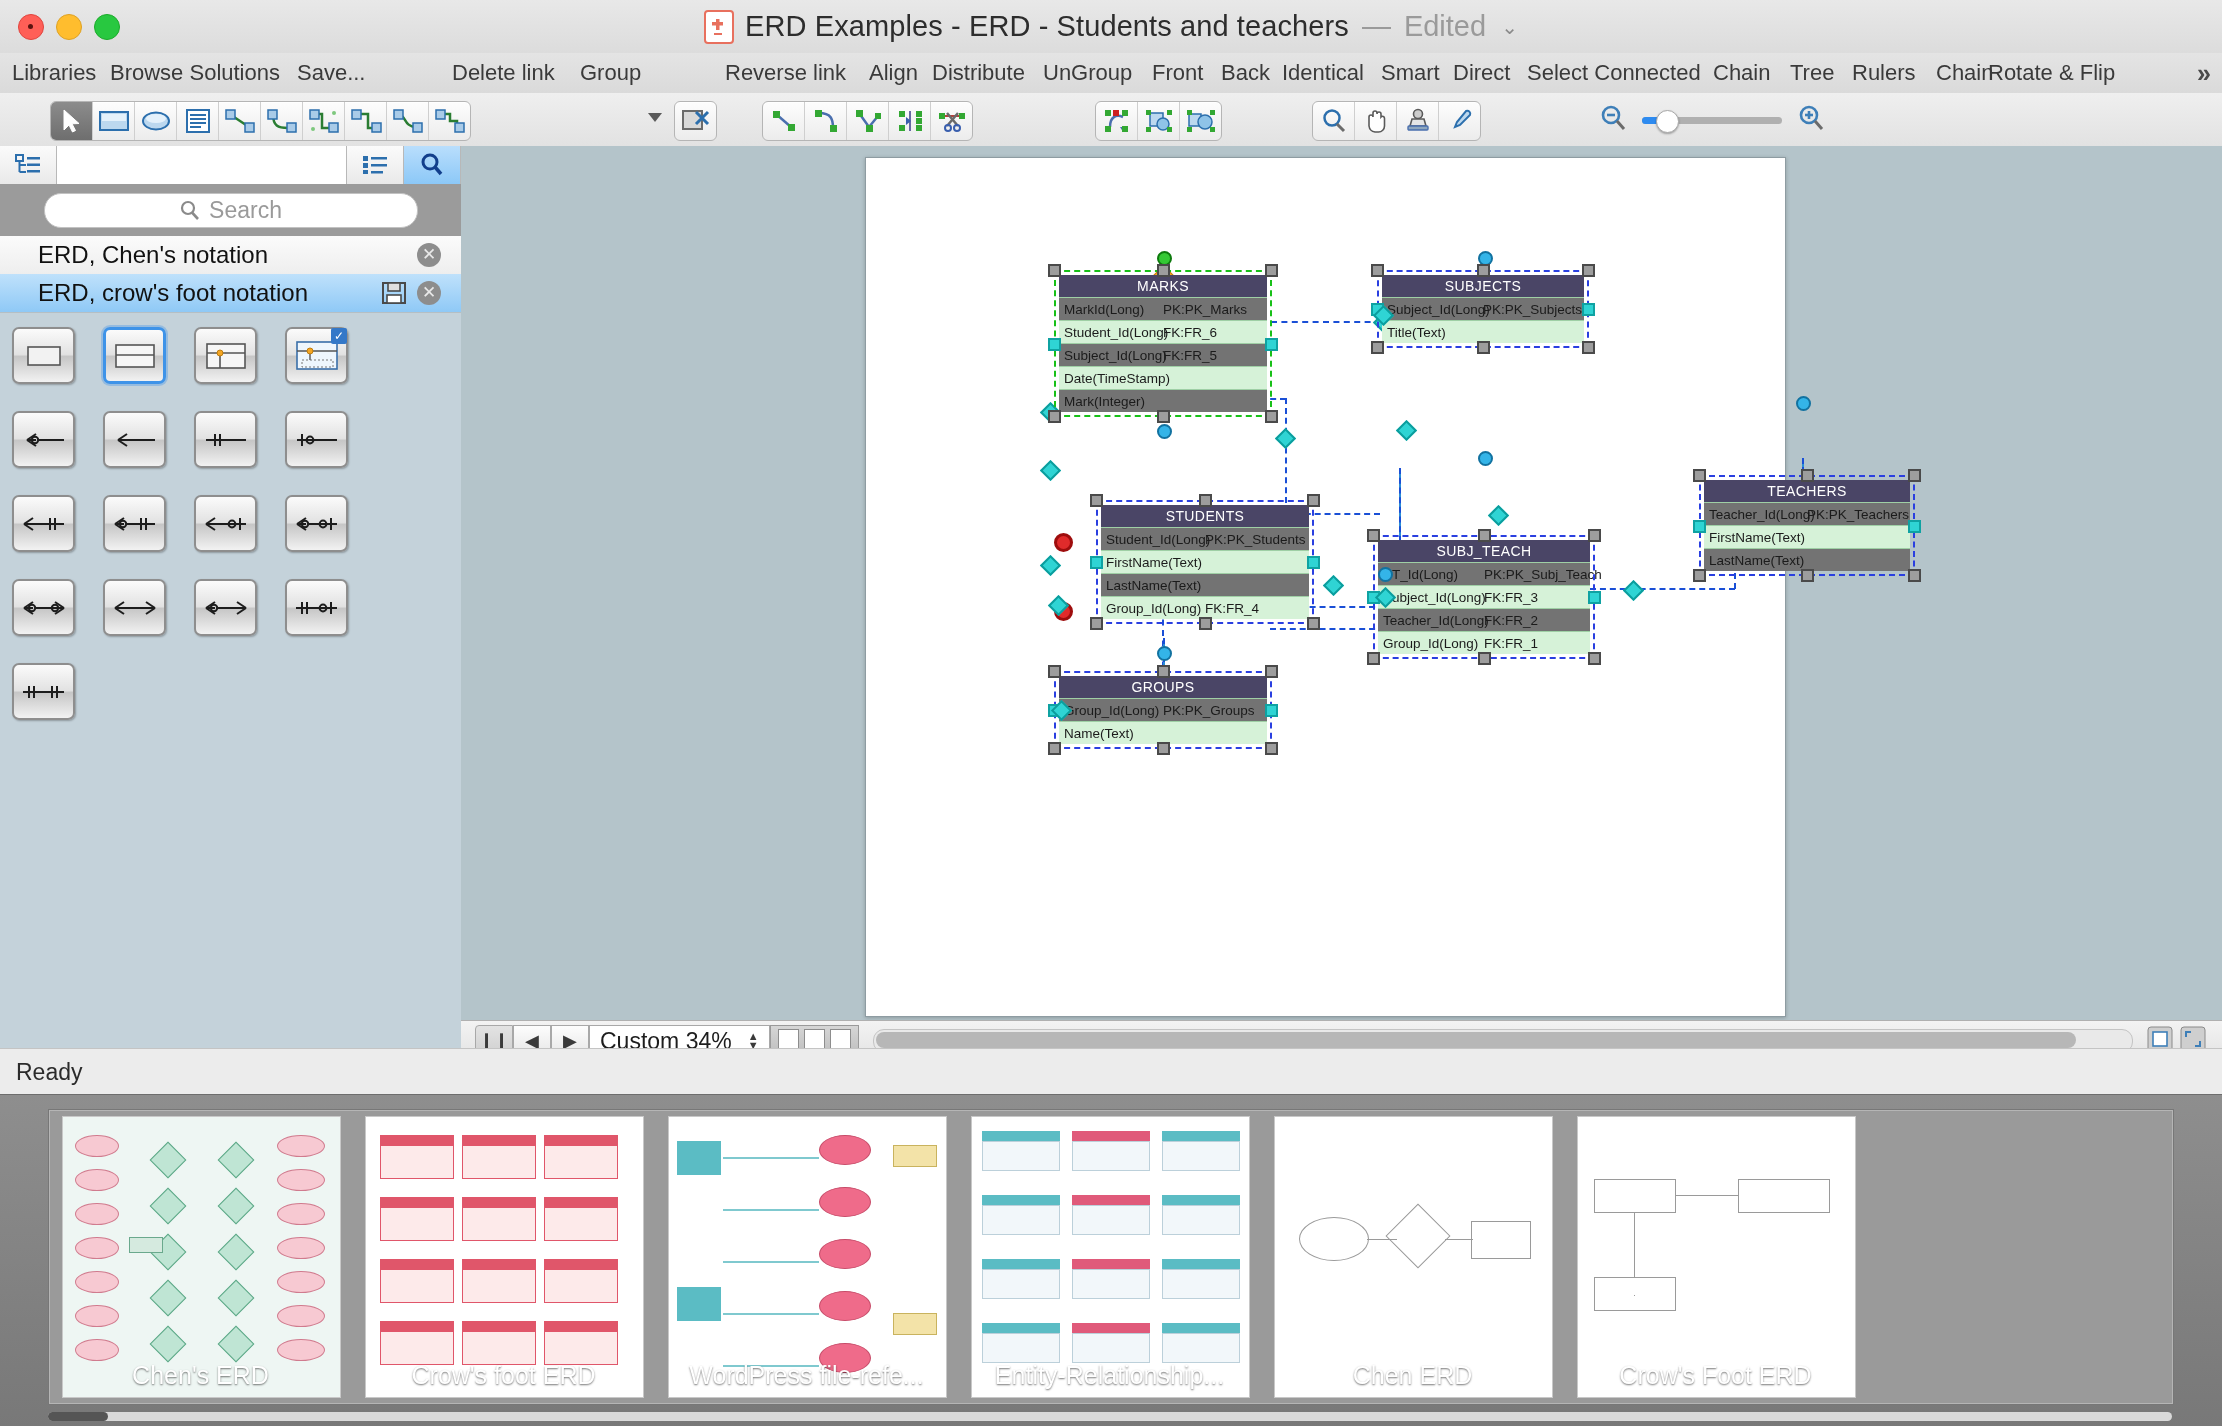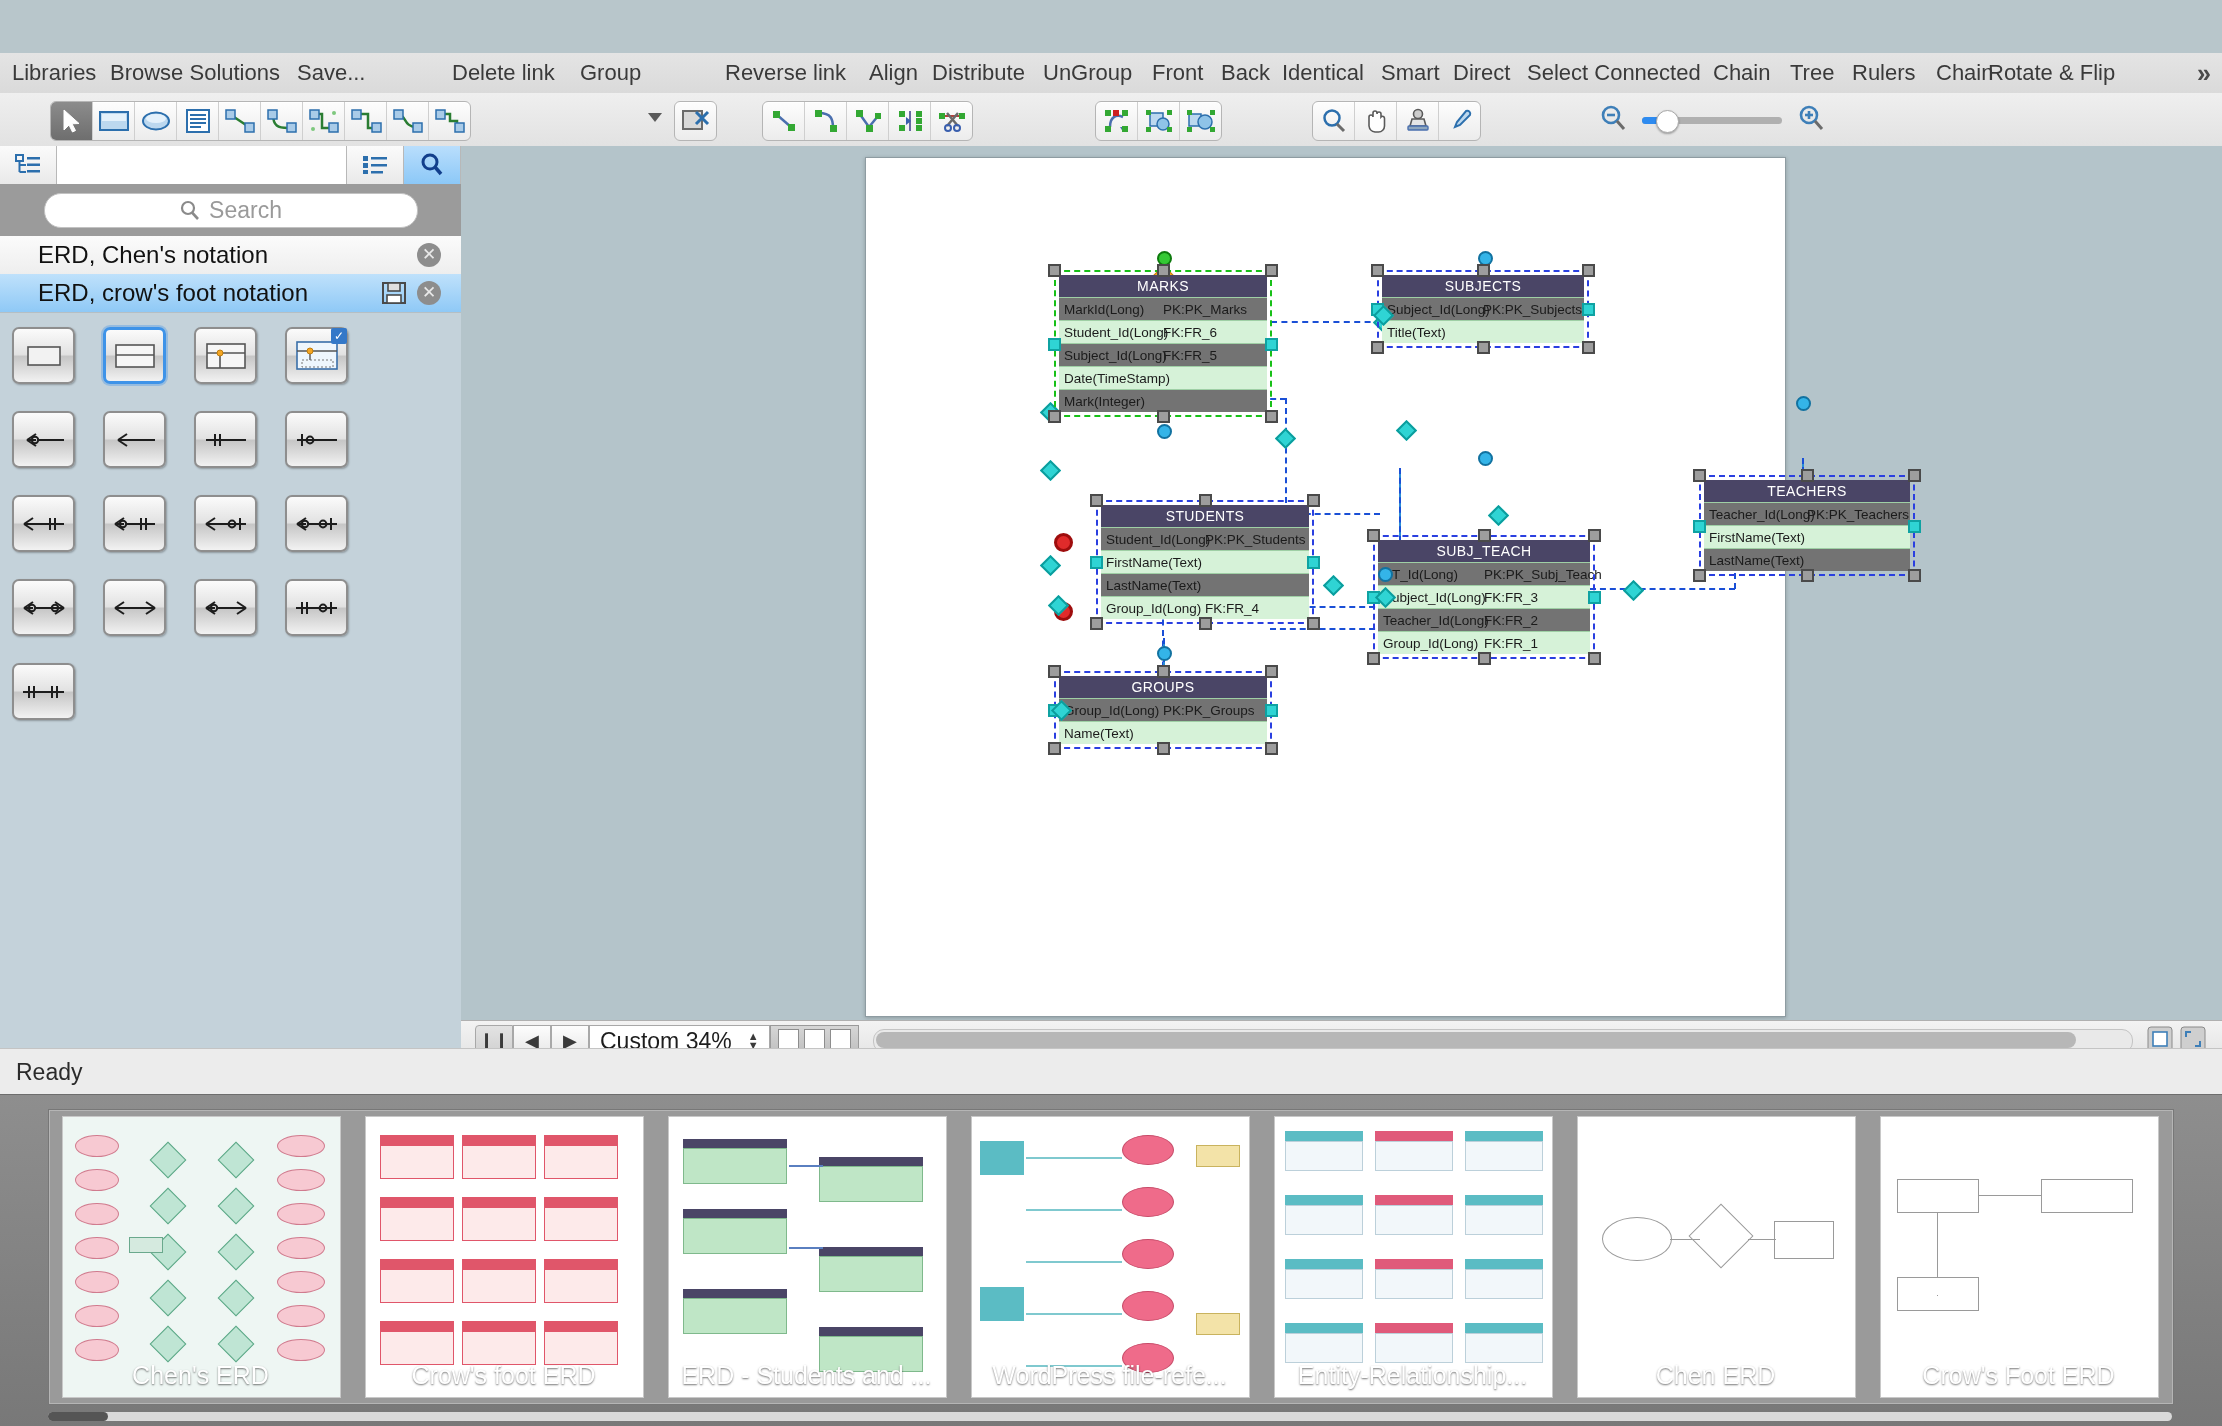--- a/index.html
+++ b/index.html
@@ -273,20 +273,34 @@
     position:absolute;left:48px;bottom:6px;width:2124px;height:9px;background:#dadada;border-radius:5px;
   }
   .strip-scroll .t{position:absolute;left:0;top:0;height:9px;width:60px;background:#555;border-radius:5px;}
   .mini{position:absolute;box-sizing:border-box;}
 </style>
 </head>
 <body>
 
 <div class="app">
 
+  <div class="titlebar">
+    <div class="traffic">
+      <div class="tl red"></div>
+      <div class="tl yellow"></div>
+      <div class="tl green"></div>
+    </div>
+    <div class="title-center">
+      <div class="doc-icon"></div>
+      <span class="title-text">ERD Examples - ERD - Students and teachers</span>
+      <span class="title-dash">—</span>
+      <span class="title-edited">Edited</span>
+      <span class="title-chev">⌄</span>
+    </div>
+  </div>
 
   <div class="menubar" id="menubar">
     <div class="menu-chev">»</div>
   <div class="menu-item" style="left: 12px;">Libraries</div>
       <div class="menu-item" style="left: 110px;">Browse Solutions</div>
       <div class="menu-item" style="left: 297px; text-align: center;">Save...</div>
       <div class="menu-item" style="left: 452px;">Delete link</div>
       <div class="menu-item" style="left: 580px;">Group</div>
       <div class="menu-item" style="left: 725px;">Reverse link</div>
       <div class="menu-item" style="left: 869px;">Align</div>
@@ -1077,40 +1091,20 @@
             <div class="mini" style="left:178px;top:142px;width:74px;height:10px;background:#e0566a;"></div>
             <div class="mini" style="left:178px;top:152px;width:74px;height:34px;background:#fdeaea;border:1px solid #e0566a;"></div>
             <div class="mini" style="left:178px;top:204px;width:74px;height:10px;background:#e0566a;"></div>
             <div class="mini" style="left:178px;top:214px;width:74px;height:34px;background:#fdeaea;border:1px solid #e0566a;"></div>
           </div>
           <div class="thumb-label">Crow's foot ERD</div>
         </div>
         <div class="thumb-cell">
           <div class="thumb-pic">
             <div class="mini" style="left:0px;top:0px;width:277px;height:280px;background:#fff;"></div>
-            <div class="mini" style="left:14px;top:22px;width:104px;height:9px;background:#4a4566;"></div>
-            <div class="mini" style="left:14px;top:31px;width:104px;height:36px;background:#bfe6c6;border:1px solid #7fb98c;"></div>
-            <div class="mini" style="left:14px;top:92px;width:104px;height:9px;background:#4a4566;"></div>
-            <div class="mini" style="left:14px;top:101px;width:104px;height:36px;background:#bfe6c6;border:1px solid #7fb98c;"></div>
-            <div class="mini" style="left:14px;top:172px;width:104px;height:9px;background:#4a4566;"></div>
-            <div class="mini" style="left:14px;top:181px;width:104px;height:36px;background:#bfe6c6;border:1px solid #7fb98c;"></div>
-            <div class="mini" style="left:150px;top:40px;width:104px;height:9px;background:#4a4566;"></div>
-            <div class="mini" style="left:150px;top:49px;width:104px;height:36px;background:#bfe6c6;border:1px solid #7fb98c;"></div>
-            <div class="mini" style="left:150px;top:130px;width:104px;height:9px;background:#4a4566;"></div>
-            <div class="mini" style="left:150px;top:139px;width:104px;height:36px;background:#bfe6c6;border:1px solid #7fb98c;"></div>
-            <div class="mini" style="left:150px;top:210px;width:104px;height:9px;background:#4a4566;"></div>
-            <div class="mini" style="left:150px;top:219px;width:104px;height:36px;background:#bfe6c6;border:1px solid #7fb98c;"></div>
-            <div class="mini" style="left:120px;top:48px;width:34px;height:2px;background:#5a7fc0;"></div>
-            <div class="mini" style="left:120px;top:130px;width:34px;height:2px;background:#5a7fc0;"></div>
-          </div>
-          <div class="thumb-label">ERD - Students and ...</div>
-        </div>
-        <div class="thumb-cell">
-          <div class="thumb-pic">
-            <div class="mini" style="left:0px;top:0px;width:277px;height:280px;background:#fff;"></div>
             <div class="mini" style="left:8px;top:24px;width:44px;height:34px;background:#5bbcc4;"></div>
             <div class="mini" style="left:8px;top:170px;width:44px;height:34px;background:#5bbcc4;"></div>
             <div class="mini" style="left:150px;top:18px;width:52px;height:30px;background:#ef6b8a;border:1px solid #c74c69;border-radius:50%;"></div>
             <div class="mini" style="left:150px;top:70px;width:52px;height:30px;background:#ef6b8a;border:1px solid #c74c69;border-radius:50%;"></div>
             <div class="mini" style="left:150px;top:122px;width:52px;height:30px;background:#ef6b8a;border:1px solid #c74c69;border-radius:50%;"></div>
             <div class="mini" style="left:150px;top:174px;width:52px;height:30px;background:#ef6b8a;border:1px solid #c74c69;border-radius:50%;"></div>
             <div class="mini" style="left:150px;top:226px;width:52px;height:30px;background:#ef6b8a;border:1px solid #c74c69;border-radius:50%;"></div>
             <div class="mini" style="left:224px;top:28px;width:44px;height:22px;background:#f3e3a8;border:1px solid #c9b35e;"></div>
             <div class="mini" style="left:224px;top:196px;width:44px;height:22px;background:#f3e3a8;border:1px solid #c9b35e;"></div>
             <div class="mini" style="left:54px;top:40px;width:96px;height:2px;background:#7fc9cf;"></div>

